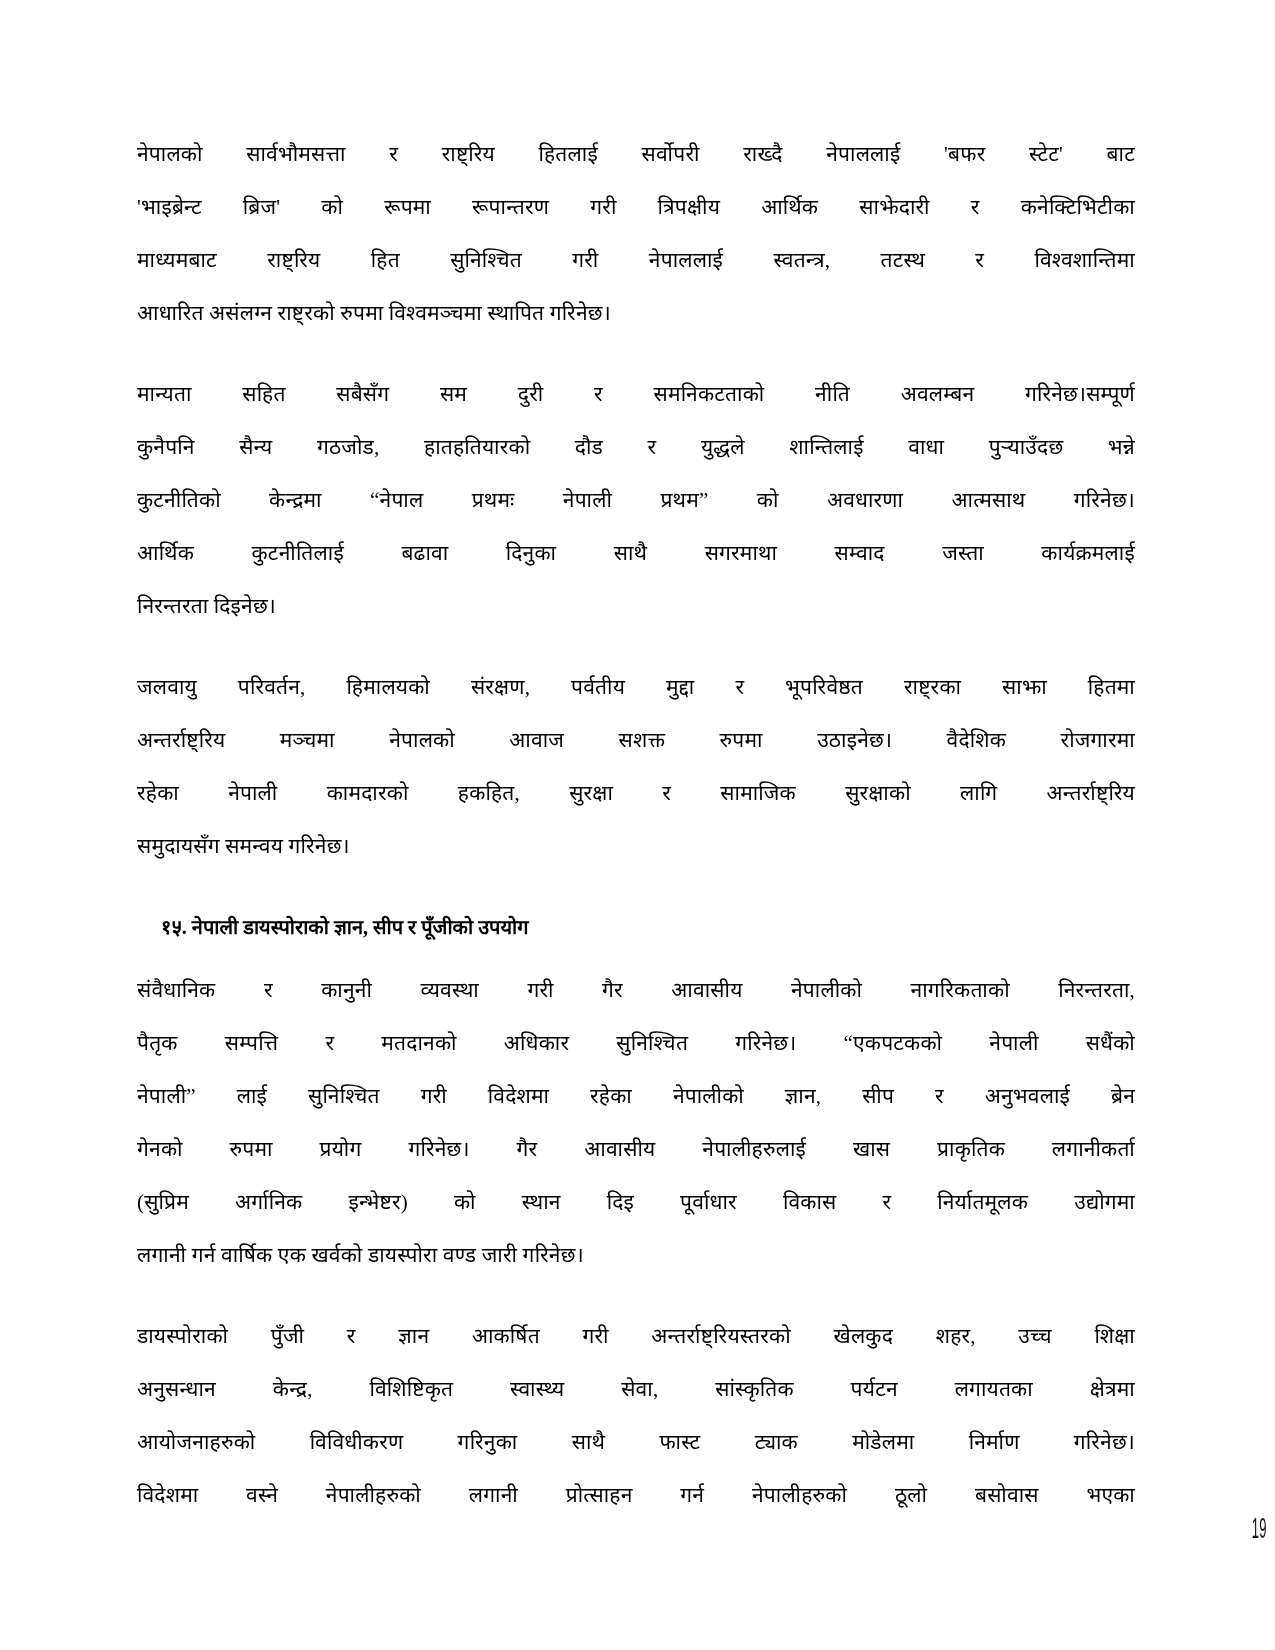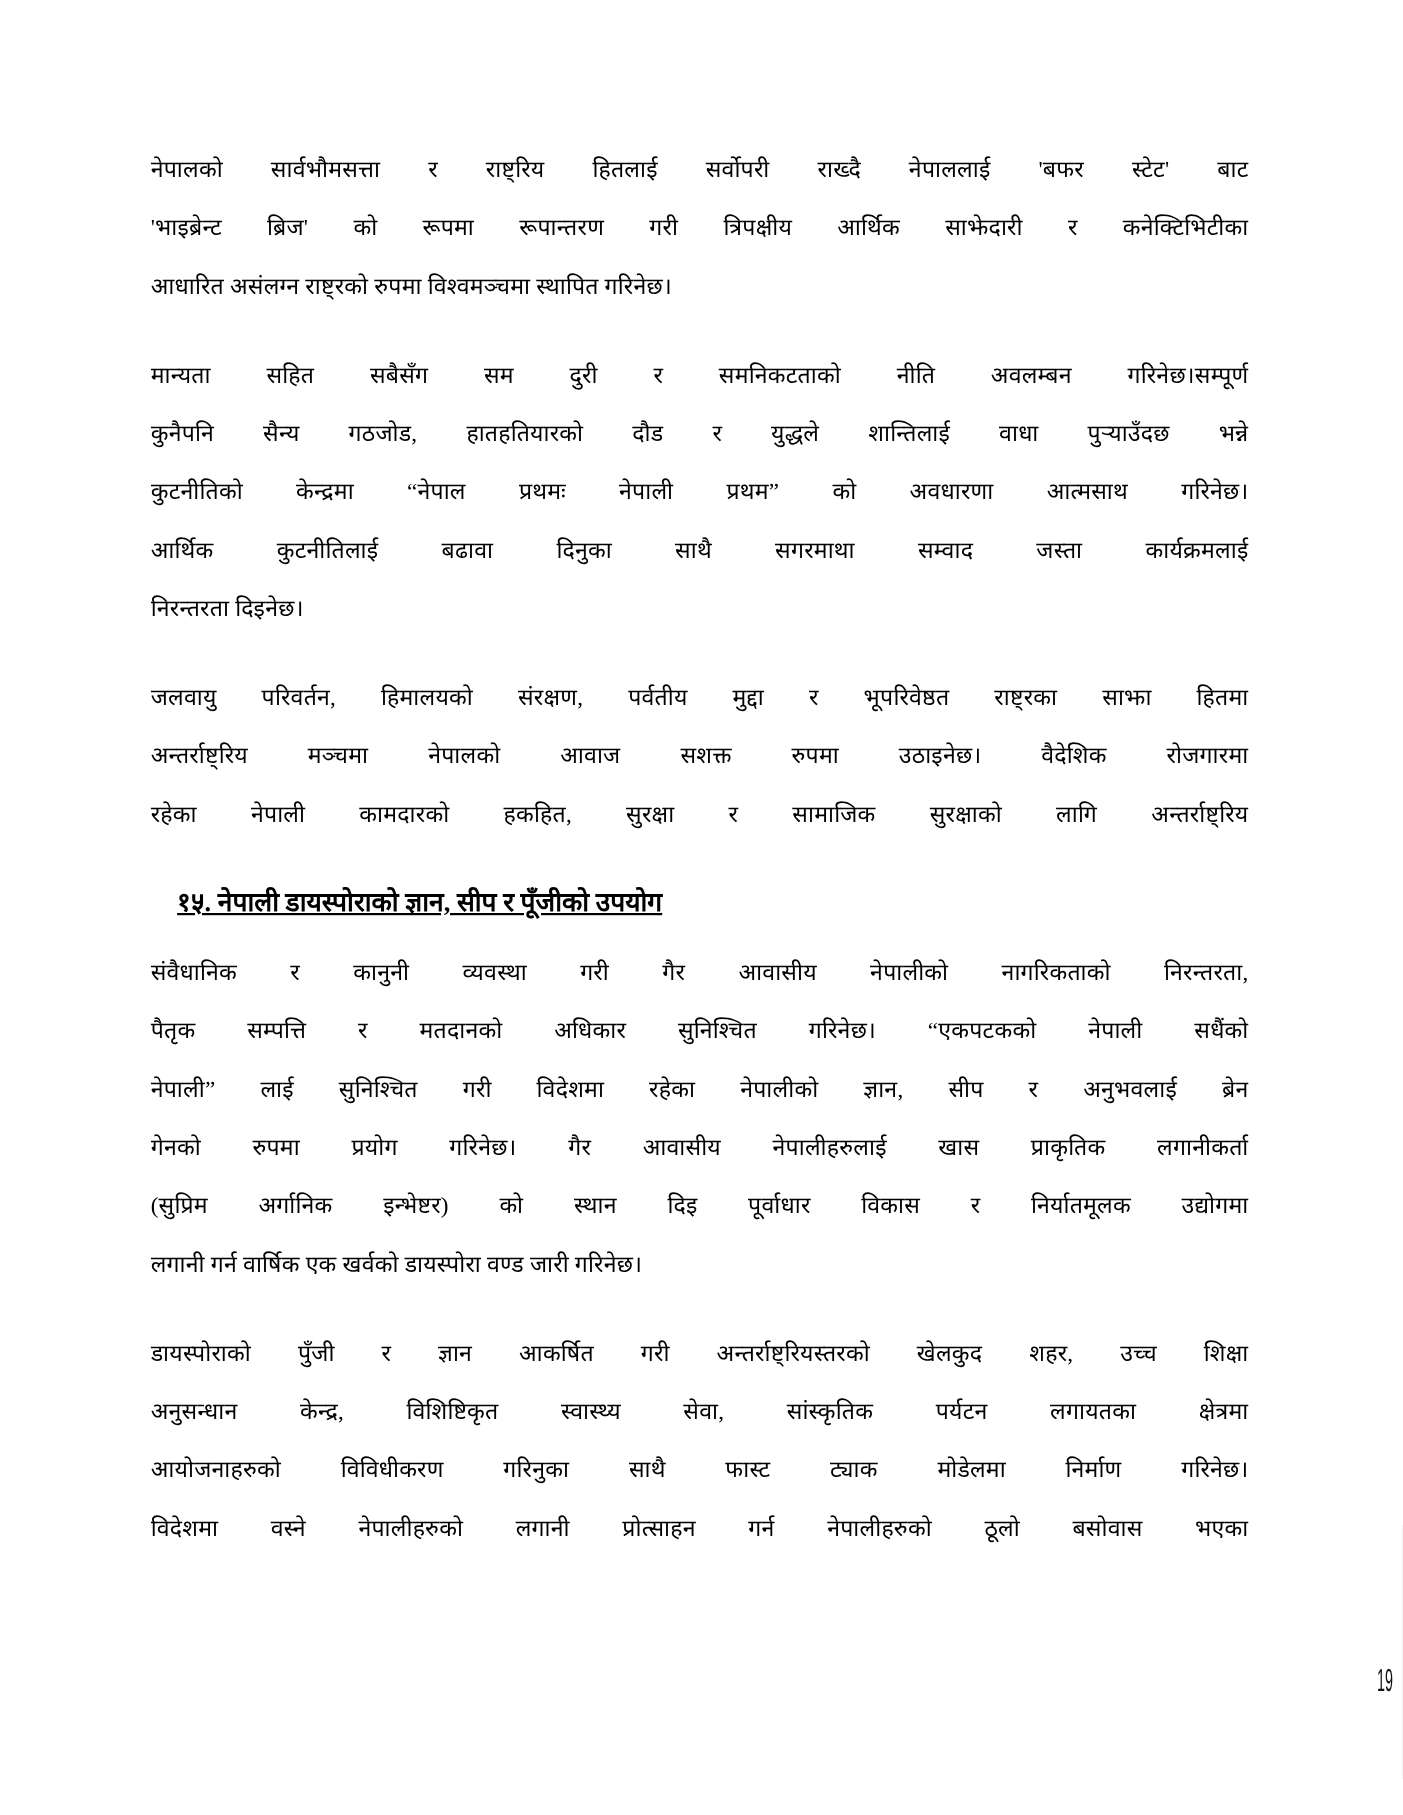--- a/index.html
+++ b/index.html
@@ -37,25 +37,24 @@
     letter-spacing: 0.2px;
   }
   .line.last {
     text-align: left;
     text-align-last: left;
     font-family: Liberation Serif, serif;
   }
   .section-heading {
     margin: 16px 0 10px 0;
     padding-left: 24px;
-    font-size: 24px;
+    font-size: 20px;
     line-height: 53px;
     font-weight: bold;
     text-align: left;
-    text-decoration: underline;
   }
   .page-number {
     position: absolute;
     top: 1512px;
     left: 0;
     width: 100%;
     text-align: right;
   }
   .page-number span {
     display: inline-block;
@@ -69,35 +68,37 @@
 </style>
 </head>
 <body>
 
 <div class="page">
   <div class="content">
 
     <div class="para">
       <div class="line">नेपालको सार्वभौमसत्ता र राष्ट्रिय हितलाई सर्वोपरी राख्दै नेपाललाई 'बफर स्टेट' बाट</div>
       <div class="line">'भाइब्रेन्ट ब्रिज' को रूपमा रूपान्तरण गरी त्रिपक्षीय आर्थिक साझेदारी र कनेक्टिभिटीका</div>
+      <div class="line">माध्यमबाट राष्ट्रिय हित सुनिश्चित गरी नेपाललाई स्वतन्त्र, तटस्थ र विश्वशान्तिमा</div>
       <div class="line last">आधारित असंलग्न राष्ट्रको रुपमा विश्वमञ्चमा स्थापित गरिनेछ।</div>
     </div>
 
     <div class="para">
       <div class="line">मान्यता सहित सबैसँग सम दुरी र समनिकटताको नीति अवलम्बन गरिनेछ।सम्पूर्ण</div>
       <div class="line">कुनैपनि सैन्य गठजोड, हातहतियारको दौड र युद्धले शान्तिलाई वाधा पुऱ्याउँदछ भन्ने</div>
       <div class="line">कुटनीतिको केन्द्रमा “नेपाल प्रथमः नेपाली प्रथम” को अवधारणा आत्मसाथ गरिनेछ।</div>
       <div class="line">आर्थिक कुटनीतिलाई बढावा दिनुका साथै सगरमाथा सम्वाद जस्ता कार्यक्रमलाई</div>
       <div class="line last">निरन्तरता दिइनेछ।</div>
     </div>
 
     <div class="para">
       <div class="line">जलवायु परिवर्तन, हिमालयको संरक्षण, पर्वतीय मुद्दा र भूपरिवेष्ठत राष्ट्रका साझा हितमा</div>
       <div class="line">अन्तर्राष्ट्रिय मञ्चमा नेपालको आवाज सशक्त रुपमा उठाइनेछ। वैदेशिक रोजगारमा</div>
       <div class="line">रहेका नेपाली कामदारको हकहित, सुरक्षा र सामाजिक सुरक्षाको लागि अन्तर्राष्ट्रिय</div>
+      <div class="line last">समुदायसँग समन्वय गरिनेछ।</div>
     </div>
 
     <div class="section-heading">१५. नेपाली डायस्पोराको ज्ञान, सीप र पूँजीको उपयोग</div>
 
     <div class="para">
       <div class="line">संवैधानिक र कानुनी व्यवस्था गरी गैर आवासीय नेपालीको नागरिकताको निरन्तरता,</div>
       <div class="line">पैतृक सम्पत्ति र मतदानको अधिकार सुनिश्चित गरिनेछ। “एकपटकको नेपाली सधैंको</div>
       <div class="line">नेपाली” लाई सुनिश्चित गरी विदेशमा रहेका नेपालीको ज्ञान, सीप र अनुभवलाई ब्रेन</div>
       <div class="line">गेनको रुपमा प्रयोग गरिनेछ। गैर आवासीय नेपालीहरुलाई खास प्राकृतिक लगानीकर्ता</div>
       <div class="line">(सुप्रिम अर्गानिक इन्भेष्टर) को स्थान दिइ पूर्वाधार विकास र निर्यातमूलक उद्योगमा</div>

